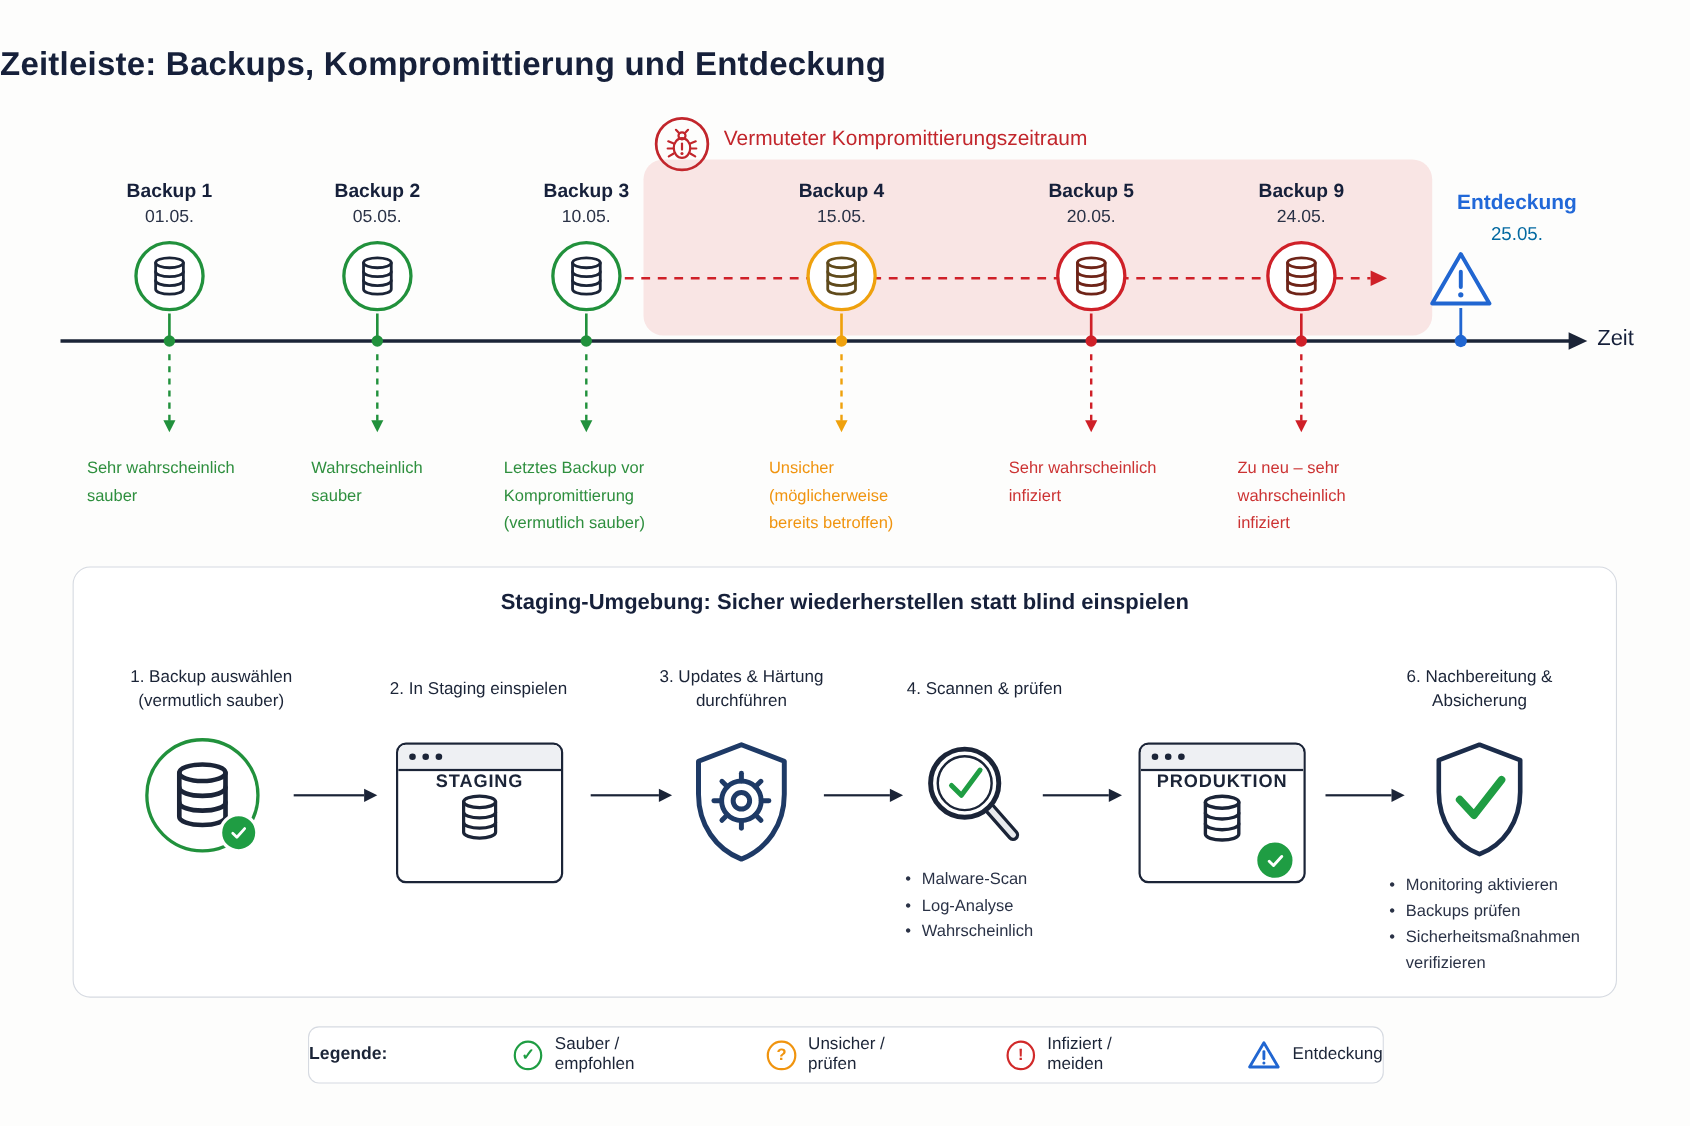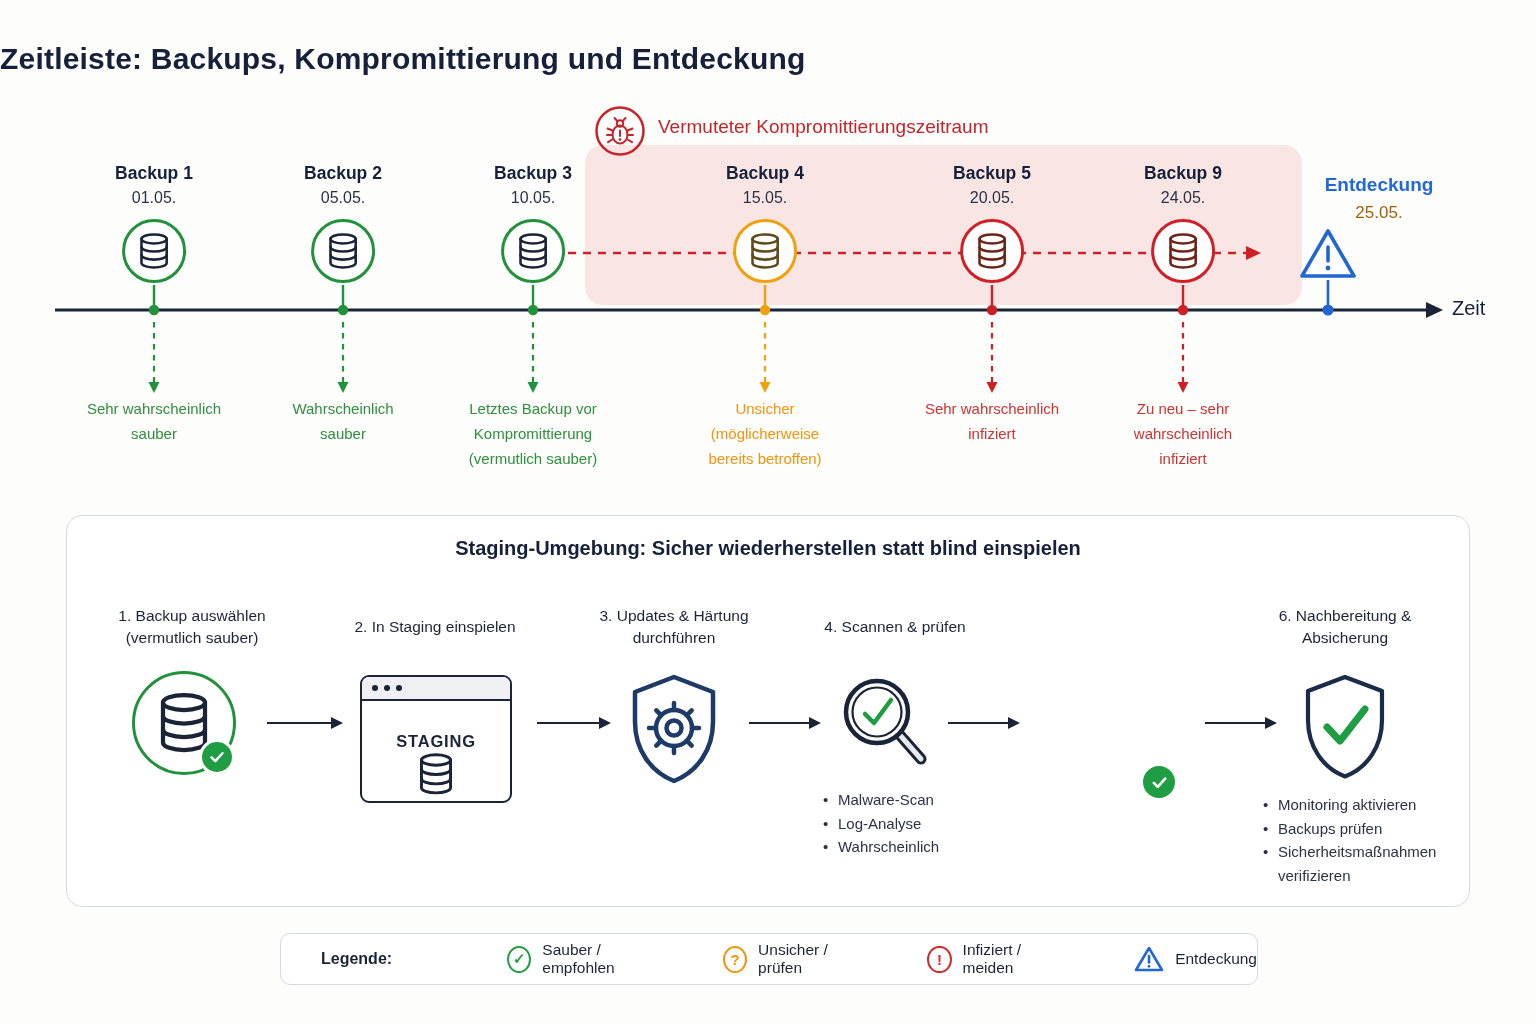--- a/index.html
+++ b/index.html
@@ -41,32 +41,32 @@
     margin:12px auto 0 auto; border:3px solid;
   }
   .ring-clean     { border-color:#21913c; }
   .ring-uncertain { border-color:#efa10d; }
   .ring-infected  { border-color:#cf2028; }
   .db-navy   { color:#1b2437; }
   .db-olive  { color:#5f4a1c; }
   .db-maroon { color:#6e2418; }
 
   .note {
-    z-index:2; transform:translateX(-50%); text-align:center;
-    font-size:15px; line-height:25px; font-weight:500;
+    z-index:2; transform:translateX(-50%); 
+    font-size:15px; line-height:25px; font-weight:500;margin-top:17px;
   }
   .n-clean     { color:#2e8f3e; }
   .n-uncertain { color:#f0940f; }
   .n-infected  { color:#cc3333; }
 
   
   .disc-title { left:1379px; top:174px; transform:translateX(-50%);
     font-size:19px; font-weight:700; color:#2168d8; z-index:2; }
   .disc-date  { left:1379px; top:203px; transform:translateX(-50%);
-    font-size:17px; font-weight:500; color:#a16207; z-index:2; }
+    font-size:17px; font-weight:500; color:#0369a1; z-index:2; }
   .disc-tri { left:1298px; top:226px; z-index:2; }
 
   
   .panel {
     left:66px; top:515px; width:1404px; height:392px;
     background:#fff; border:1.5px solid #d6dae1; border-radius:16px; z-index:0;
   }
   .panel-title {
     left:66px; width:1404px; top:537px; text-align:center;
     font-size:20px; font-weight:700; color:#16203a; z-index:1;
@@ -89,38 +89,38 @@
 
   .win {
     width:152px; height:128px; background:#fff; border:2px solid #1b2437;
     border-radius:9px; z-index:1; overflow:hidden;
   }
   .win-head {
     height:24px; background:#eef0f3; border-bottom:2px solid #1b2437;
     display:flex; align-items:center; gap:6px; padding-left:10px;
   }
   .win-dot { width:6px; height:6px; border-radius:50%; background:#1b2437; }
-  .win-body { height:96px; display:flex; flex-direction:column; align-items:center; justify-content:flex-end; gap:1px; }
+  .win-body { height:96px; display:flex; flex-direction:column; align-items:center; justify-content:flex-start; gap:1px; }
   .win-title { font-size:16.5px; font-weight:700; letter-spacing:.8px; color:#1b2437; }
 
   .h-arrow { z-index:1; height:0; border-top:2.5px solid #1b2437; }
   .h-arrow::after {
     content:""; position:absolute; right:-12px; top:-7.5px;
     border-left:12px solid #1b2437; border-top:6.5px solid transparent; border-bottom:6.5px solid transparent;
   }
 
   .bullets { z-index:1; font-size:15px; line-height:23.5px; color:#2a3246; }
   .bul { position:relative; padding-left:16px; }
   .bul::before { content:"•"; position:absolute; left:1px; color:#2a3246; }
 
   
   .legend {
     left:280px; top:933px; width:978px; height:52px;
     background:#fff; border:1.5px solid #d6dae1; border-radius:10px;
-    display:flex; align-items:center; padding-left:40px; z-index:1;
+    display:flex; align-items:center; z-index:1;
   }
   .lg-title { font-size:16px; font-weight:700; color:#1b2437; }
   .lg-item { display:flex; align-items:center; gap:11px; }
   .lg-item-1 { margin-left:115px; }
   .lg-item-2 { margin-left:62px; }
   .lg-item-3 { margin-left:66px; }
   .lg-item-4 { margin-left:72px; }
   .lg-circle {
     width:27px; height:27px; border-radius:50%; border:2.5px solid currentColor;
     display:flex; align-items:center; justify-content:center;
@@ -358,20 +358,33 @@
   </svg>
 
   <div class="abs bullets" style="left:822px; top:788px; width:170px">
     <div class="bul">Malware-Scan</div>
     <div class="bul">Log-Analyse</div>
     <div class="bul">Wahrscheinlich</div>
   </div>
 
   <div class="abs h-arrow" style="left:948px; top:722px; width:60px"></div>
 
+  <div class="abs win" style="left:1035px; top:675px">
+    <div class="win-head">
+      <span class="win-dot"></span>
+      <span class="win-dot"></span>
+      <span class="win-dot"></span>
+    </div>
+    <div class="win-body">
+      <div class="win-title">PRODUKTION</div>
+      <svg class="db-navy" width="44" height="47" viewBox="0 0 24 26">
+          <use href="#db"></use>
+        </svg>
+    </div>
+  </div>
   <div class="abs badge" style="left:1140px; top:763px; width:38px; height:38px">
     <svg width="21" height="21" viewBox="0 0 24 24" style="color:#fff">
         <use href="#check"></use>
       </svg>
   </div>
 
   <div class="abs h-arrow" style="left:1205px; top:722px; width:60px"></div>
 
   <svg class="abs" style="left:1296px; top:671px; z-index:1" width="98" height="112" viewBox="0 0 98 112">
     <path d="M49 6 L86 20 V49 C86 76 71 97 49 105.5 C27 97 12 76 12 49 V20 Z" fill="#fff" stroke="#1b2c4a" stroke-width="4.2" stroke-linejoin="round"></path>

